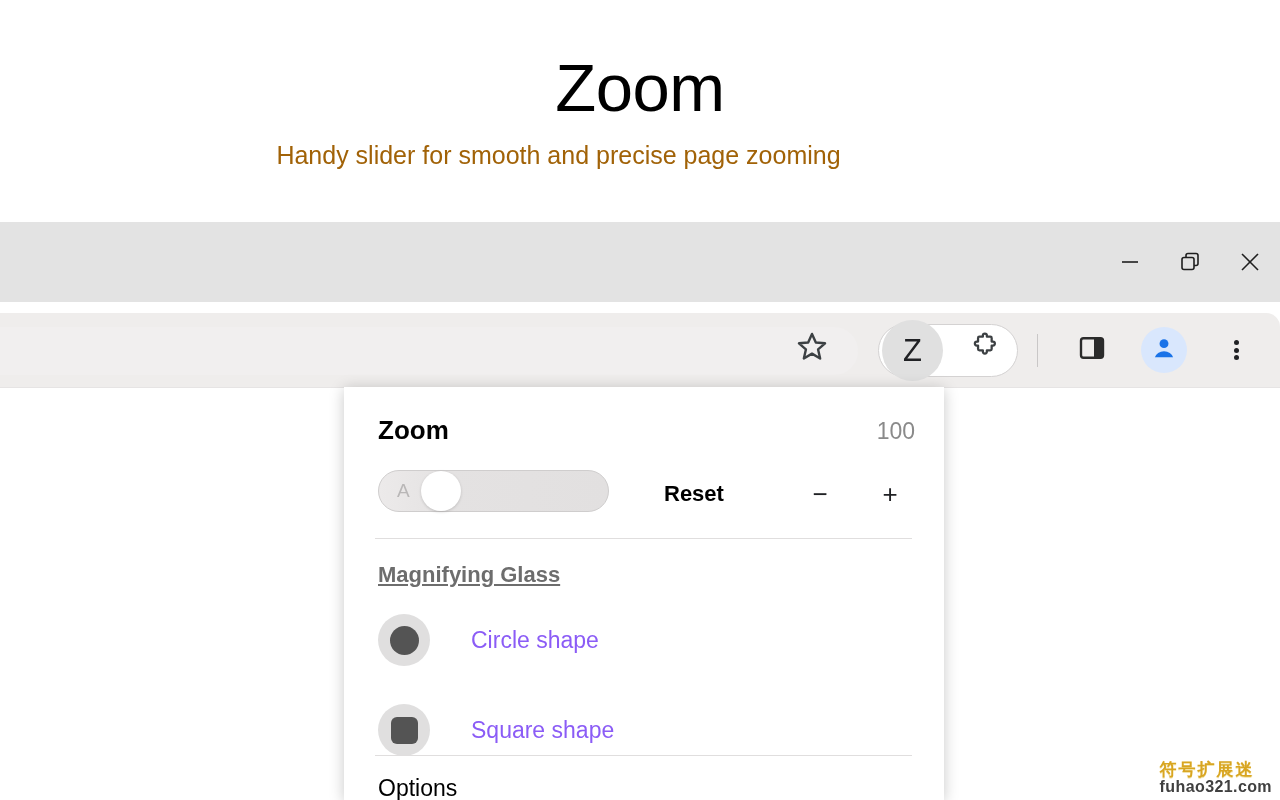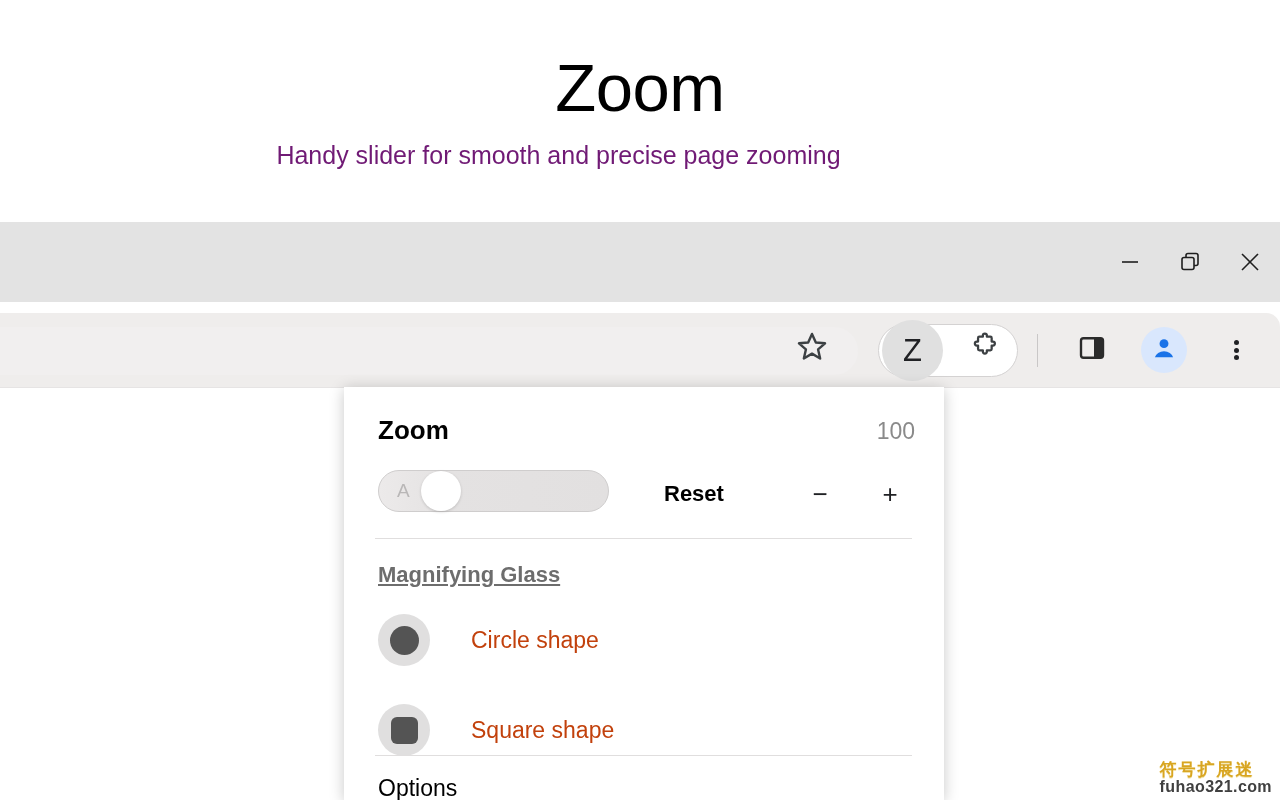--- a/index.html
+++ b/index.html
@@ -36,21 +36,21 @@
     line-height: 80px;
     color: #000000;
     letter-spacing: -0.5px;
   }
   .hero-subtitle {
     position: absolute;
     top: 138px; left: 0; width: 1117px;
     font-size: 25px;
     font-weight: 400;
     line-height: 34px;
-    color: #701a75;
+    color: #a16207;
   }
 
   
   .titlebar {
     position: absolute;
     top: 222px; left: 0;
     width: 1280px;
     height: 80px;
     background: #e3e3e3;
   }
@@ -325,21 +325,21 @@
     background: #545454;
   }
   .inner-square {
     width: 27px; height: 27px;
     border-radius: 6px;
     background: #545454;
   }
   .shape-label {
     margin-left: 41px;
     font-size: 23px;
-    color: #c2410c;
+    color: #8b5cf6;
   }
 
   .options-label {
     position: absolute;
     left: 34px; top: 388px;
     font-size: 23px;
     color: #000000;
   }
 
   

